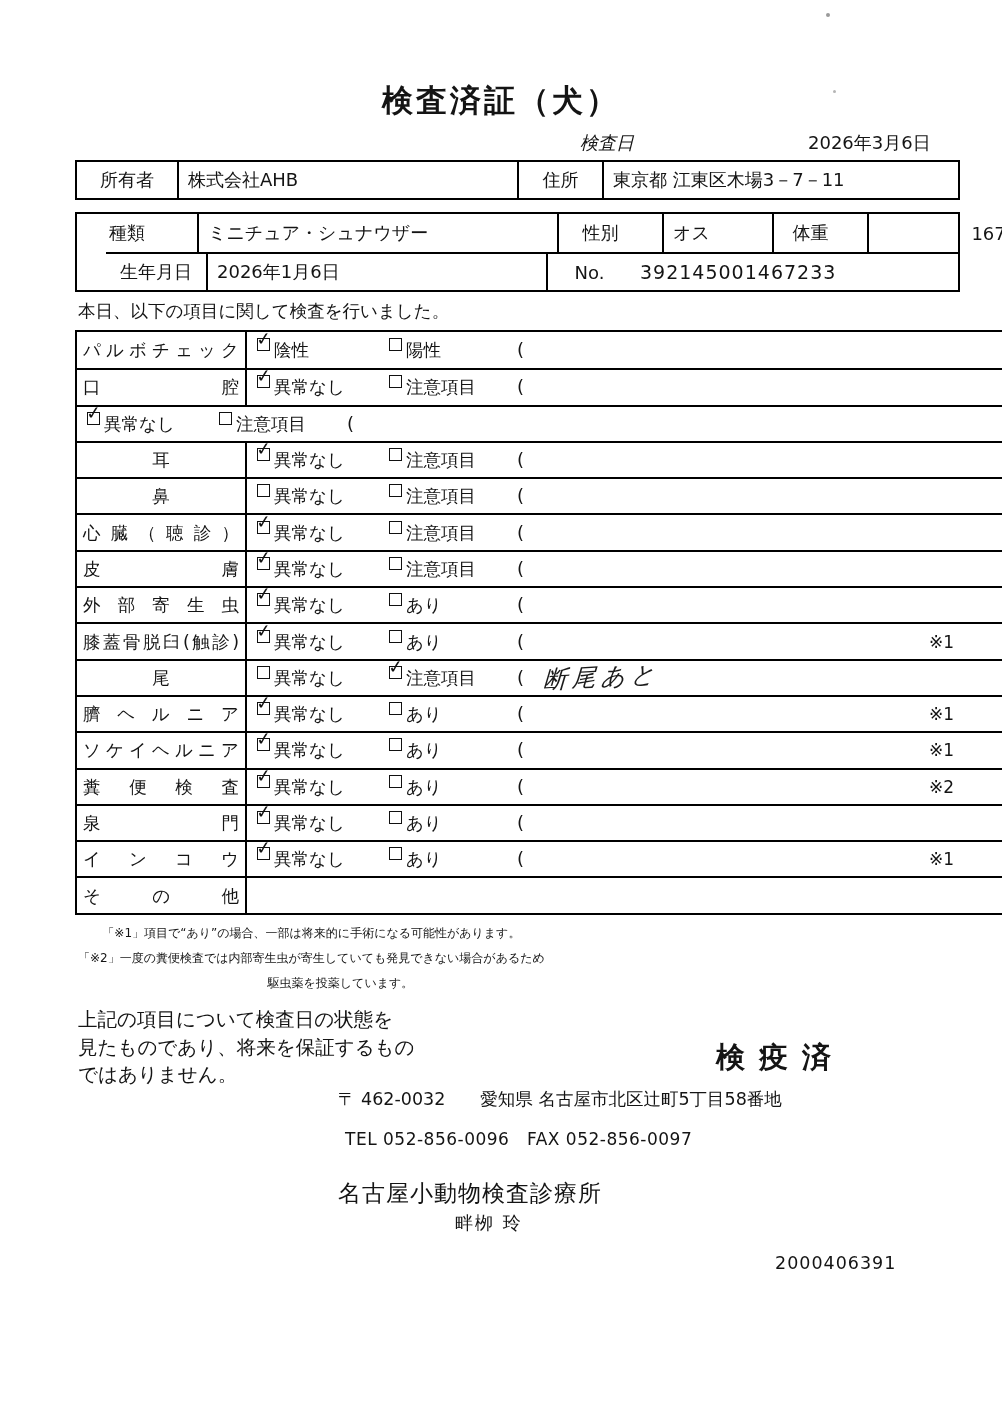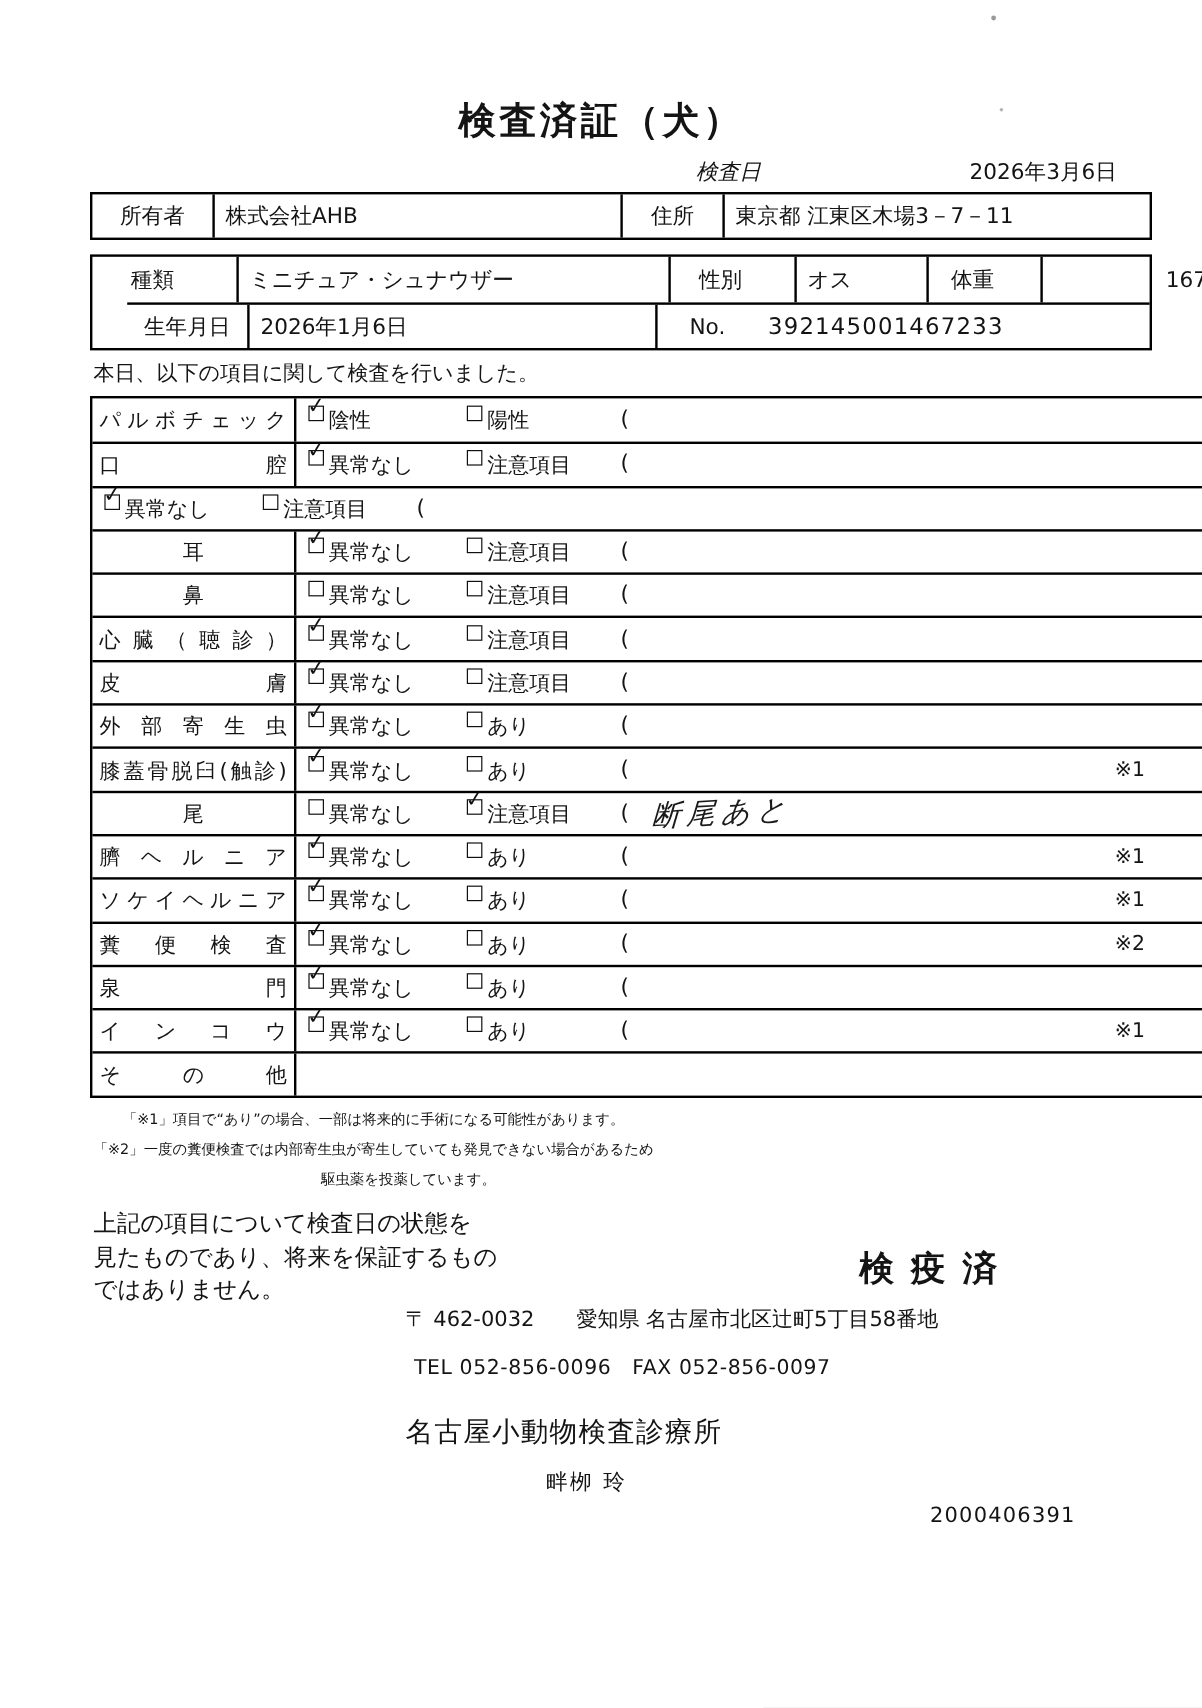--- a/index.html
+++ b/index.html
@@ -63,21 +63,21 @@
   .footnotes { position:absolute; left:78px; top:921px; font-size:12px; line-height:25px;text-align:center; }
   .footnotes .fn3 { margin-left:58px; }
   .disclaimer { position:absolute; left:78px; top:1006px; font-size:19.5px; line-height:27.5px; font-weight:500; }
 
   .stamp { position:absolute; left:716px; top:1038px; font-size:29px; font-weight:600;
            letter-spacing:14px; white-space:nowrap; }
 
   .postal { position:absolute; left:338px; top:1087px; font-size:17.5px; white-space:nowrap; }
   .telfax { position:absolute; left:345px; top:1128px; font-size:17px; letter-spacing:0.5px; white-space:nowrap; }
   .clinic-name { position:absolute; left:338px; top:1178px; font-size:23px; font-weight:500; letter-spacing:1px; }
-  .vet-name { position:absolute; left:455px; top:1211px; font-size:18px; letter-spacing:2px;margin-top:12px; }
+  .vet-name { position:absolute; left:455px; top:1211px; font-size:18px; letter-spacing:2px; }
   .doc-code { position:absolute; left:775px; top:1253px; font-size:17.5px; letter-spacing:1px; }
 
   
   .dot { position:absolute; background:#9a9a9a; border-radius:50%; }
   .dot.d1 { left:826px; top:13px; width:4px; height:4px; }
   .dot.d2 { left:833px; top:90px; width:3px; height:3px; background:#b5b5b5; }
 </style>
 </head>
 <body>
 

